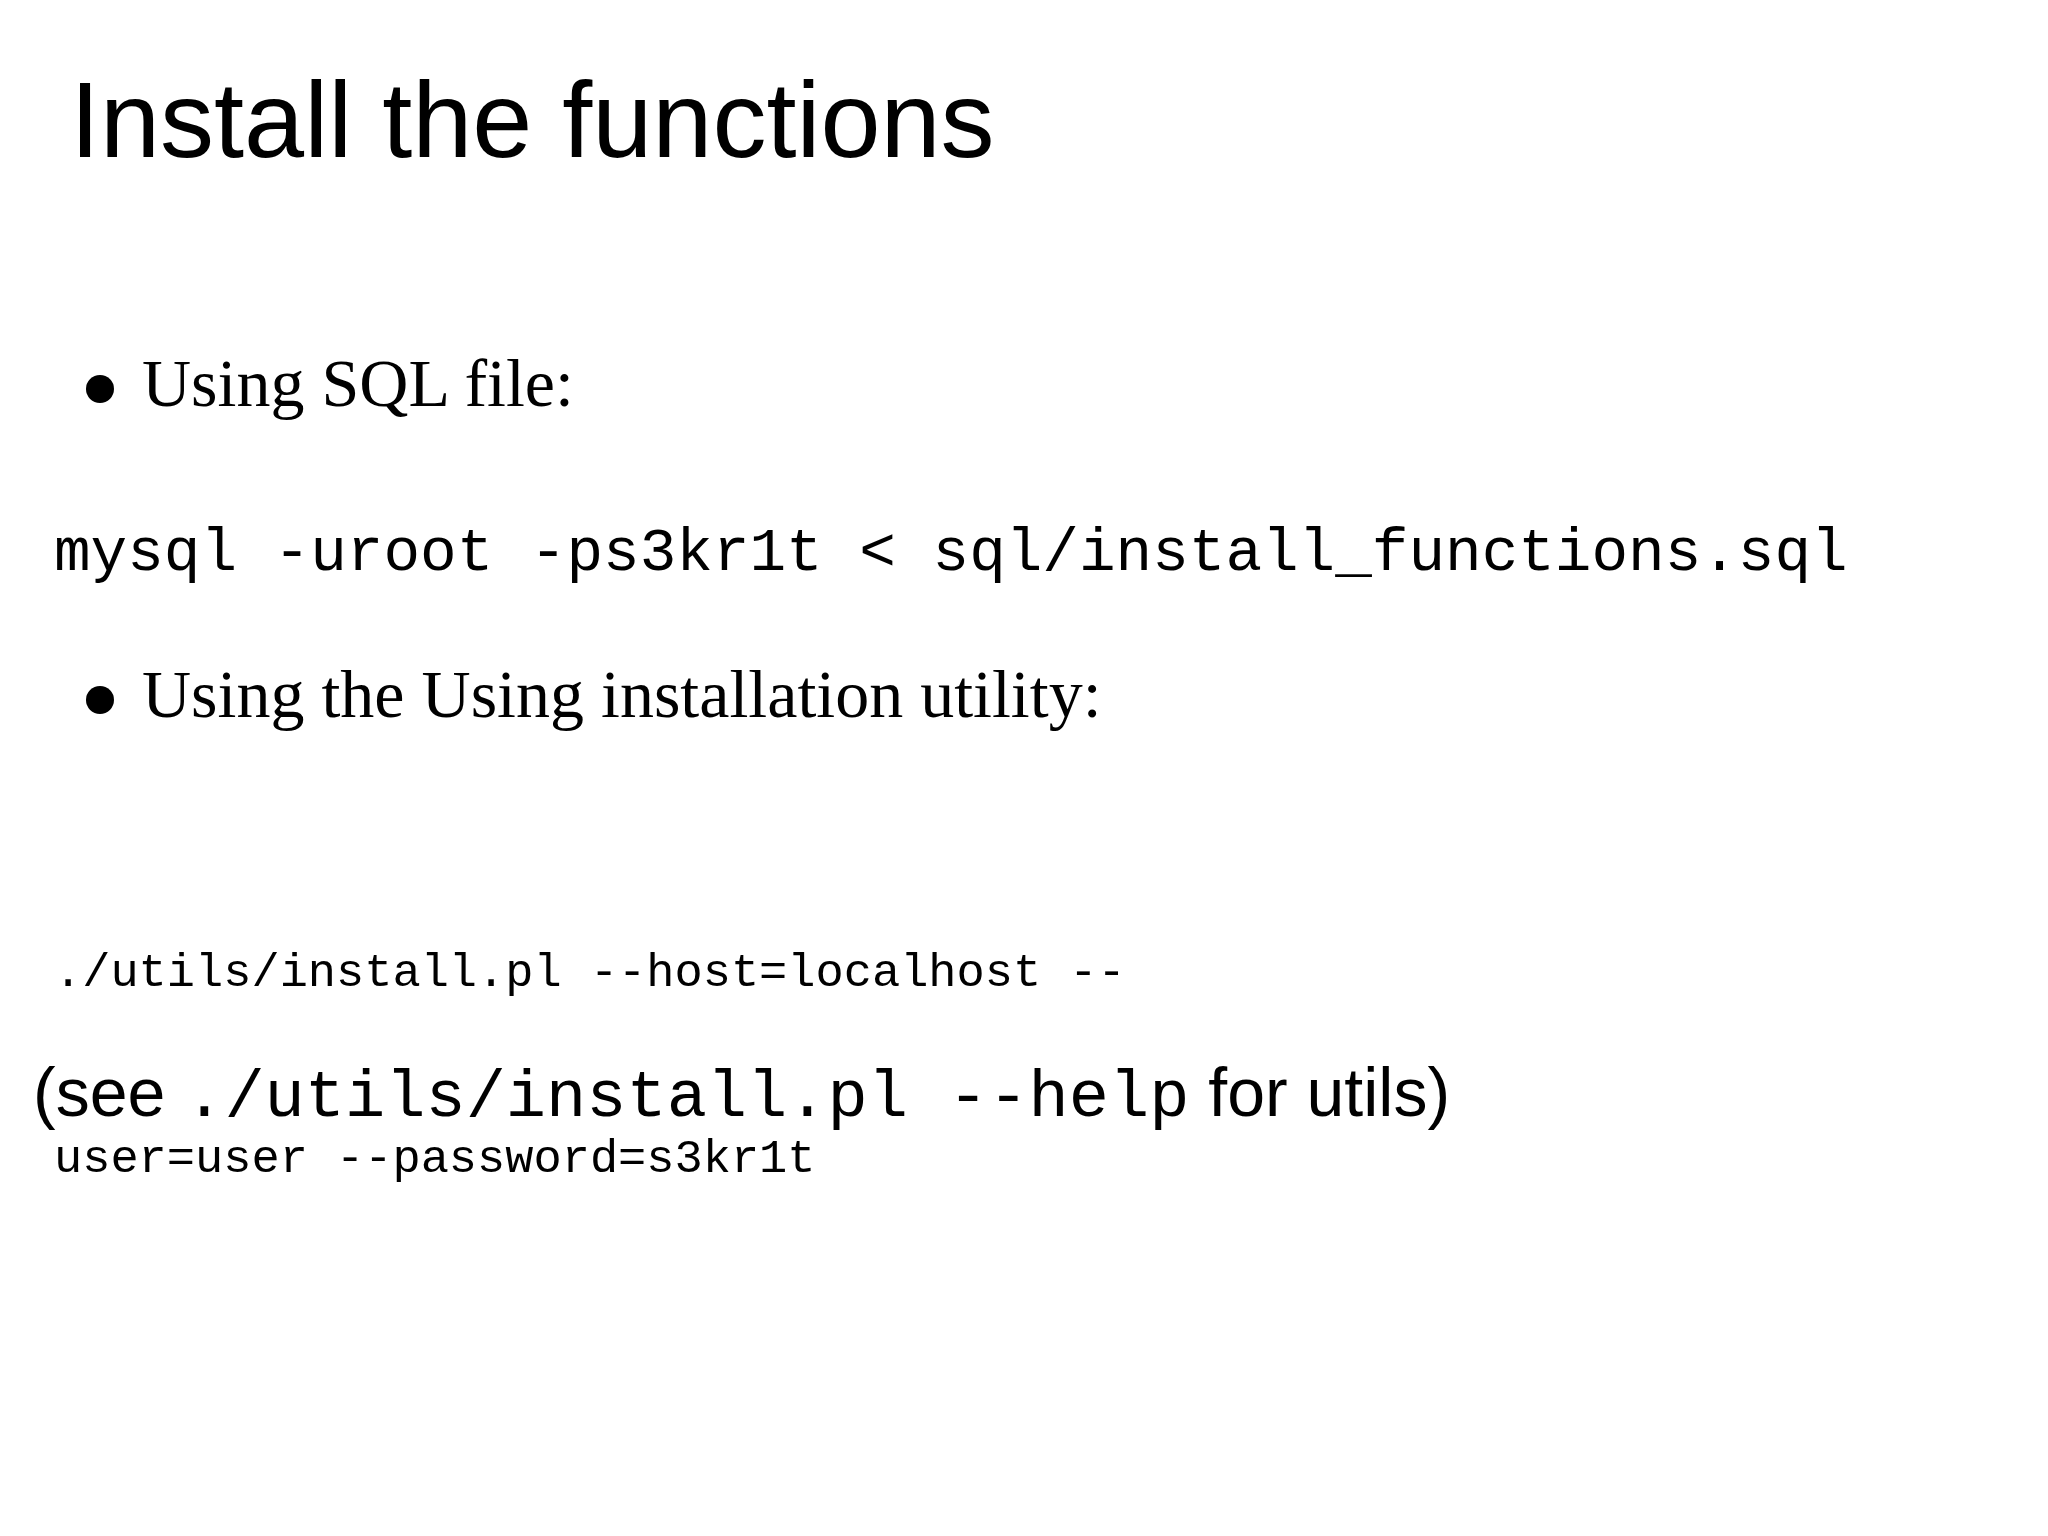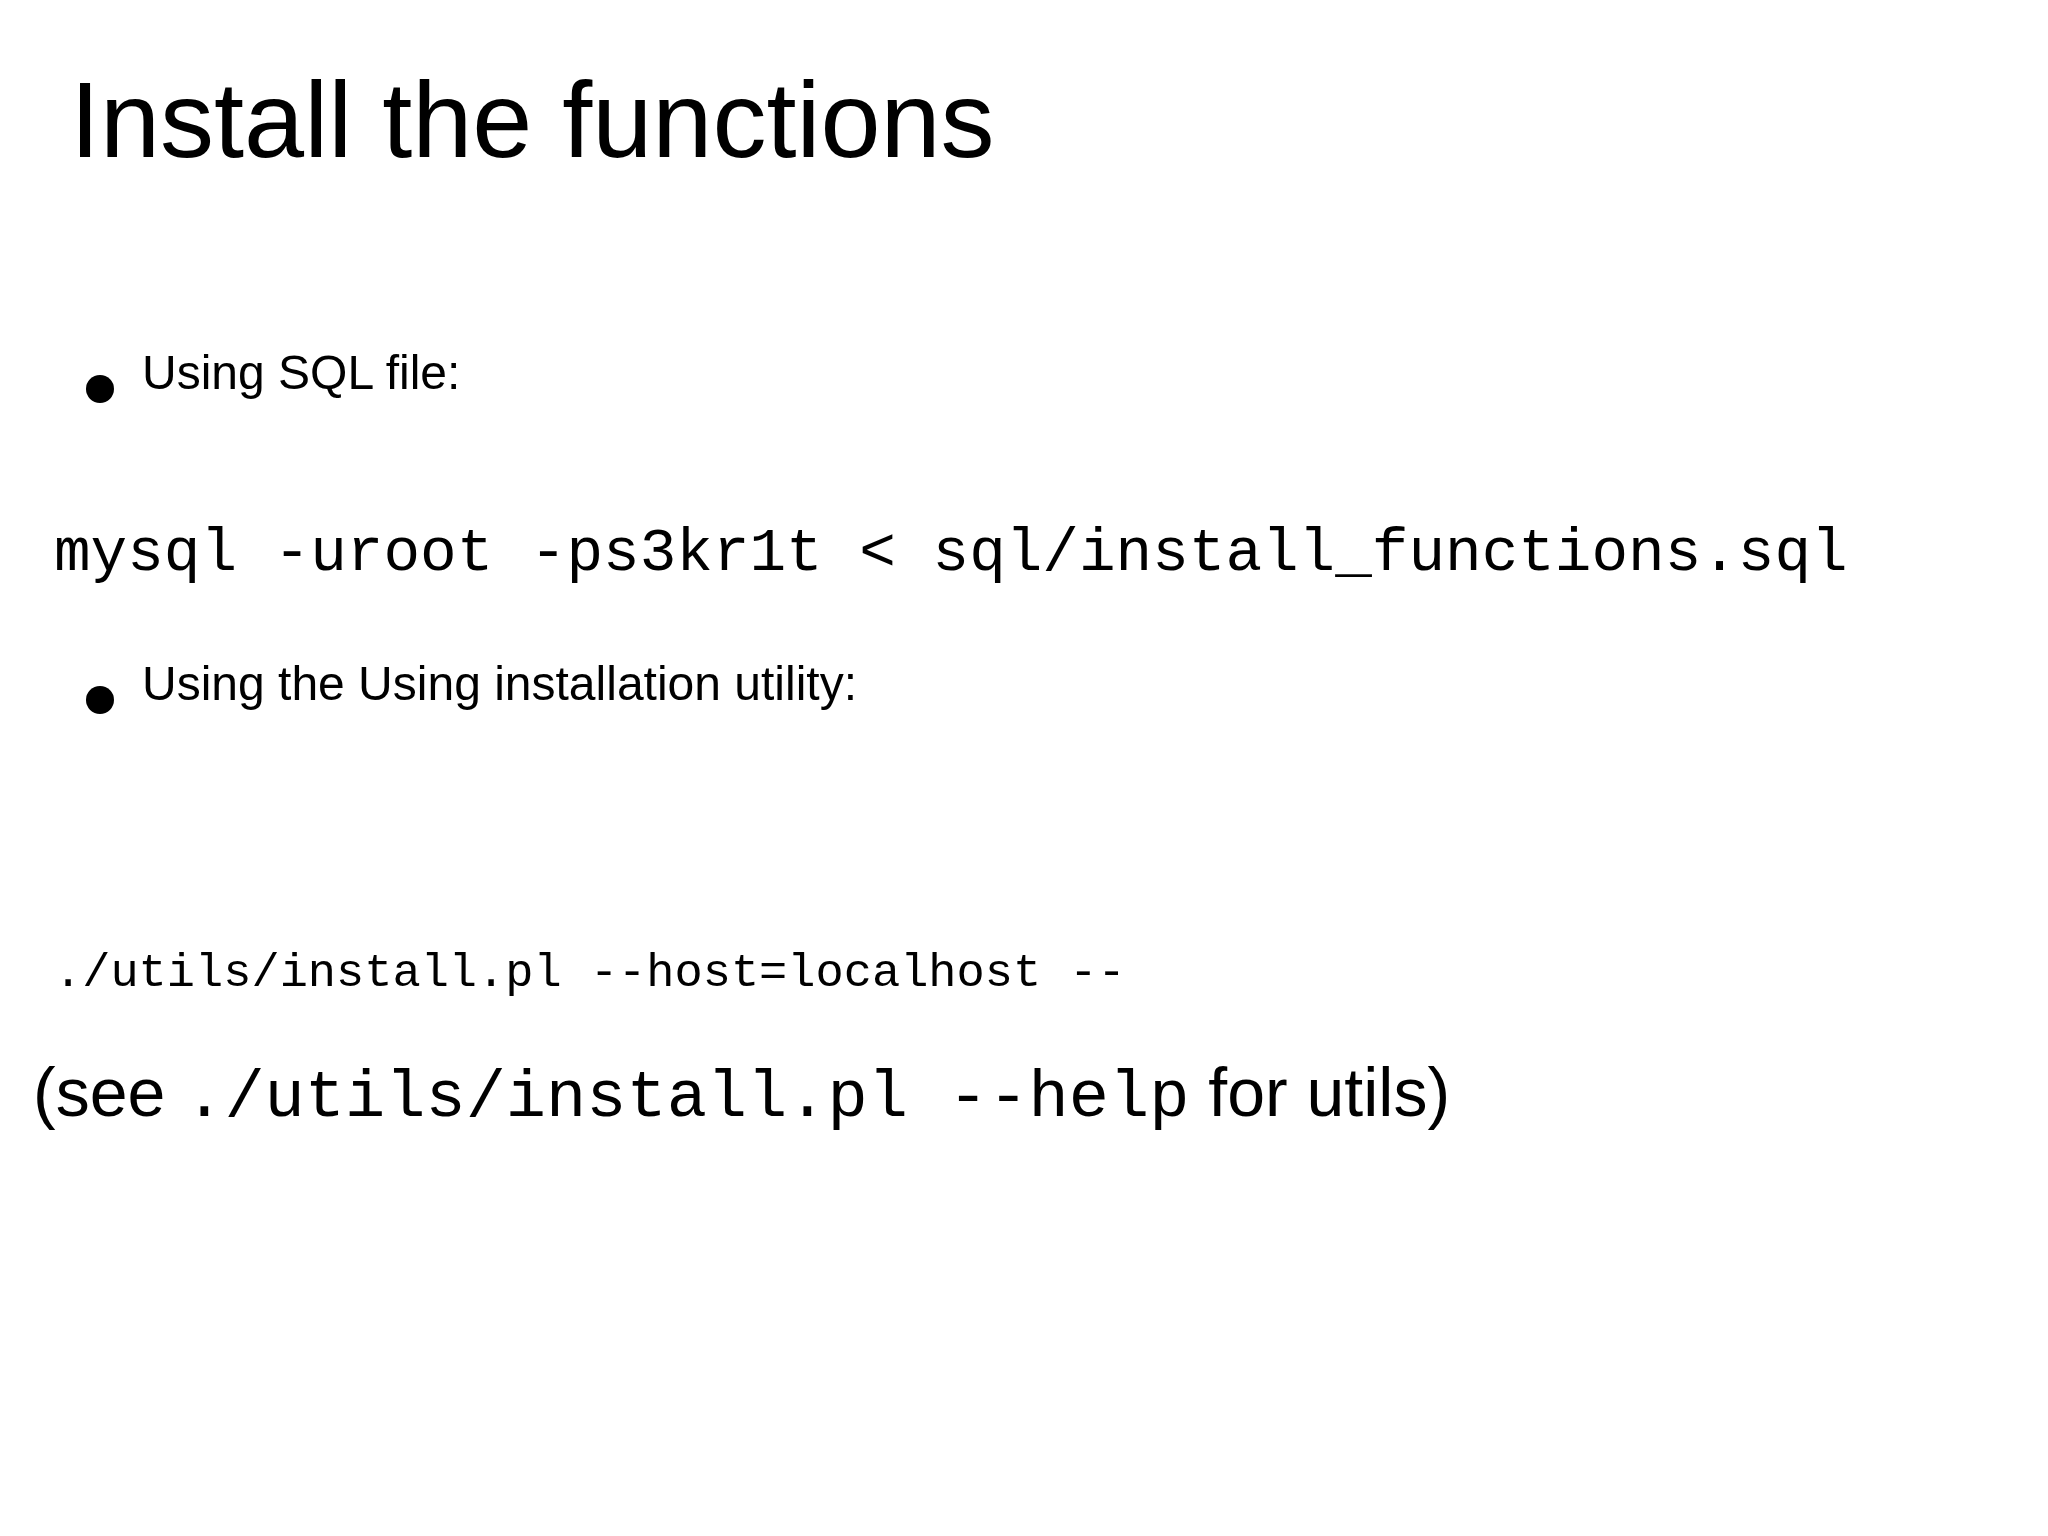--- a/index.html
+++ b/index.html
@@ -31,23 +31,24 @@
     width: 28px;
     height: 28px;
     border-radius: 50%;
     background: #000000;
   }
   .dot1 { left: 86px; top: 375px; }
   .dot2 { left: 86px; top: 686px; }
   .bullet-label {
     position: absolute;
     left: 142px;
-    font-size: 48px;
+    font-size: 68px;
     line-height: 1;
     white-space: pre;
+    font-family: Liberation Serif, serif;
   }
   .b1 { top: 349px; }
   .b2 { top: 660px; }
   .code {
     position: absolute;
     left: 38px;
     margin: 16px;
     font-family: "Liberation Mono", monospace;
     white-space: pre;
   }
@@ -86,17 +87,18 @@
   <span class="bullet-dot dot1"></span>
   <div class="bullet-label b1">Using SQL file:</div>
 
   <pre class="code code1">mysql -uroot -ps3kr1t &lt; sql/install_functions.sql</pre>
 
   <span class="bullet-dot dot2"></span>
   <div class="bullet-label b2">Using the Using installation utility:</div>
 
   <div class="code code2">
     <div class="code-line">./utils/install.pl --host=localhost --</div>
+    <div class="code-line">user=user --password=s3kr1t</div>
   </div>
 
   <div class="note"><span>(see </span><span class="mono">./utils/install.pl --help</span><span> for utils)</span></div>
 
 </div>
 
 </body></html>

